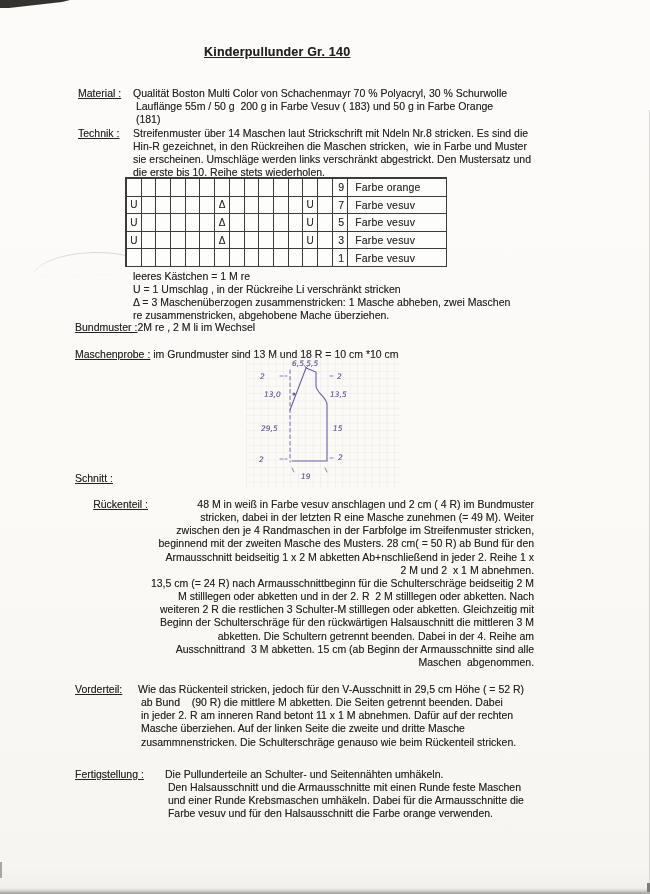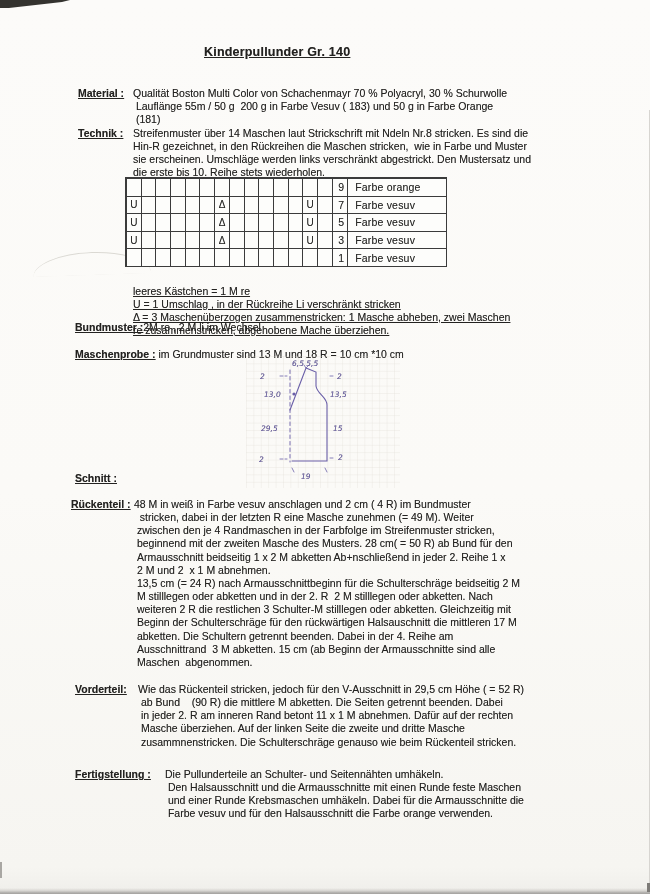--- a/index.html
+++ b/index.html
@@ -7,21 +7,21 @@
     position:relative;width:650px;height:894px;margin:0 auto;overflow:hidden;
     background:linear-gradient(180deg,#fcfbf9 0%,#fbfaf7 55%,#f6f5f1 97%,#efeeea 100%);
     font-family:"Liberation Sans",sans-serif;color:#232220;
     text-shadow:0 0 .4px rgba(40,40,40,.45);
   }
   .title{
     position:absolute;left:204px;top:45px;font-size:12.5px;font-weight:bold;
     text-decoration:underline;letter-spacing:.2px;
   }
   .sec{position:absolute;display:flex;font-size:10.5px;line-height:13.15px;}
-  .lbl{text-decoration:underline;flex:none;white-space:pre;font-weight:bold;}
+  .lbl{text-decoration:underline;flex:none;white-space:pre;}
   .txt{flex:1;}
   .ln{white-space:pre-wrap;}
   .inline-sec{position:absolute;font-size:10.5px;white-space:pre;}
   .inline-sec .lbl{text-decoration:underline;}
   .w55{width:55px;} .w63{width:63px;} .w90{width:90px;}
 
   
   #strick-table{
     position:absolute;left:125px;top:177px;
     display:grid;grid-template-columns:repeat(14,14.7px) 15.5px 99px;
@@ -162,21 +162,21 @@
       <div class="tcell"></div>
       <div class="tcell"></div>
       <div class="tcell"></div>
       <div class="tcell"></div>
       <div class="tcell"></div>
       <div class="tcell"></div>
       <div class="tcell tnum">1</div>
       <div class="tcell tlabel">Farbe vesuv</div>
     </div>
 
-  <div class="sec" style="left:133px;top:285px;line-height:12.9px;text-decoration:underline;">
+  <div class="sec" style="left:133px;top:270px;line-height:12.9px;">
     <div class="txt">
         <div class="ln">leeres Kästchen = 1 M re</div>
         <div class="ln">U = 1 Umschlag , in der Rückreihe Li verschränkt stricken</div>
         <div class="ln">Δ = 3 Maschenüberzogen zusammenstricken: 1 Masche abheben, zwei Maschen</div>
         <div class="ln">re zusammenstricken, abgehobene Mache überziehen.</div>
       </div>
   </div>
 
   <div class="inline-sec" style="left:75px;top:321px;"><span class="lbl">Bundmuster :</span><span>2M re , 2 M li im Wechsel</span></div>
 
@@ -210,33 +210,33 @@
       <text x="15" y="75">29,5</text>
       <text x="87" y="75">15</text>
       <text x="13" y="106">2</text>
       <text x="92" y="104">2</text>
       <text x="55" y="123">19</text>
     </g>
   </svg>
 
   <div class="inline-sec" style="left:75px;top:472px;"><span class="lbl">Schnitt :</span></div>
 
-  <div class="sec" style="left:71px;top:498px;">
+  <div class="sec" style="left:85px;top:498px;text-align:right;">
     <span class="lbl w63">Rückenteil :</span>
     <div class="txt">
         <div class="ln">48 M in weiß in Farbe vesuv anschlagen und 2 cm ( 4 R) im Bundmuster</div>
         <div class="ln">  stricken, dabei in der letzten R eine Masche zunehmen (= 49 M). Weiter</div>
         <div class="ln"> zwischen den je 4 Randmaschen in der Farbfolge im Streifenmuster stricken,</div>
         <div class="ln"> beginnend mit der zweiten Masche des Musters. 28 cm( = 50 R) ab Bund für den</div>
         <div class="ln"> Armausschnitt beidseitig 1 x 2 M abketten Ab+nschließend in jeder 2. Reihe 1 x</div>
         <div class="ln"> 2 M und 2  x 1 M abnehmen.</div>
         <div class="ln"> 13,5 cm (= 24 R) nach Armausschnittbeginn für die Schulterschräge beidseitig 2 M</div>
         <div class="ln"> M stilllegen oder abketten und in der 2. R  2 M stilllegen oder abketten. Nach</div>
         <div class="ln"> weiteren 2 R die restlichen 3 Schulter-M stilllegen oder abketten. Gleichzeitig mit</div>
-        <div class="ln"> Beginn der Schulterschräge für den rückwärtigen Halsauschnitt die mittleren 17 M</div>
+        <div class="ln"> Beginn der Schulterschräge für den rückwärtigen Halsauschnitt die mittleren 3 M</div>
         <div class="ln"> abketten. Die Schultern getrennt beenden. Dabei in der 4. Reihe am</div>
         <div class="ln"> Ausschnittrand  3 M abketten. 15 cm (ab Beginn der Armausschnitte sind alle</div>
         <div class="ln"> Maschen  abgenommen.</div>
       </div>
   </div>
 
   <div class="sec" style="left:75px;top:683px;">
     <span class="lbl w63">Vorderteil:</span>
     <div class="txt">
         <div class="ln">Wie das Rückenteil stricken, jedoch für den V-Ausschnitt in 29,5 cm Höhe ( = 52 R)</div>

